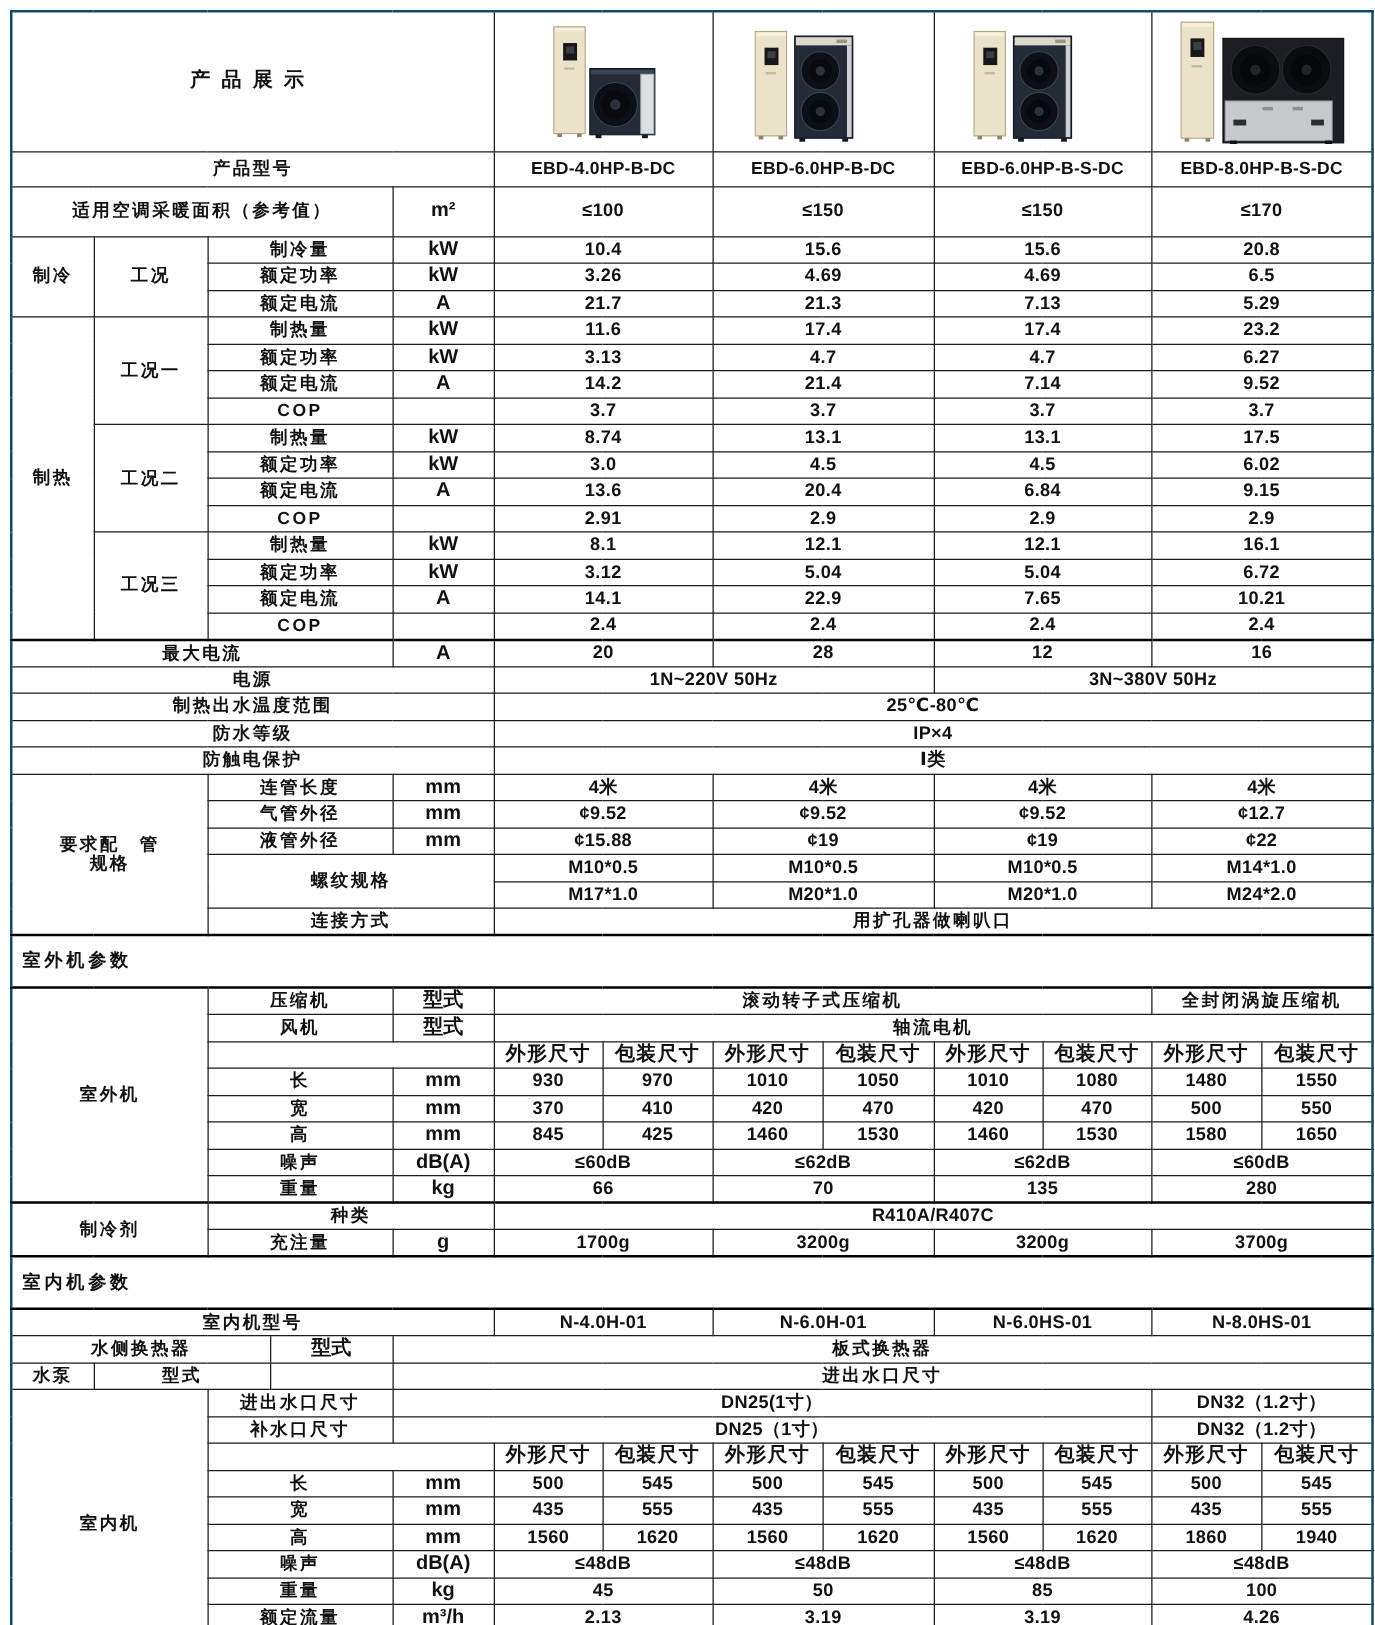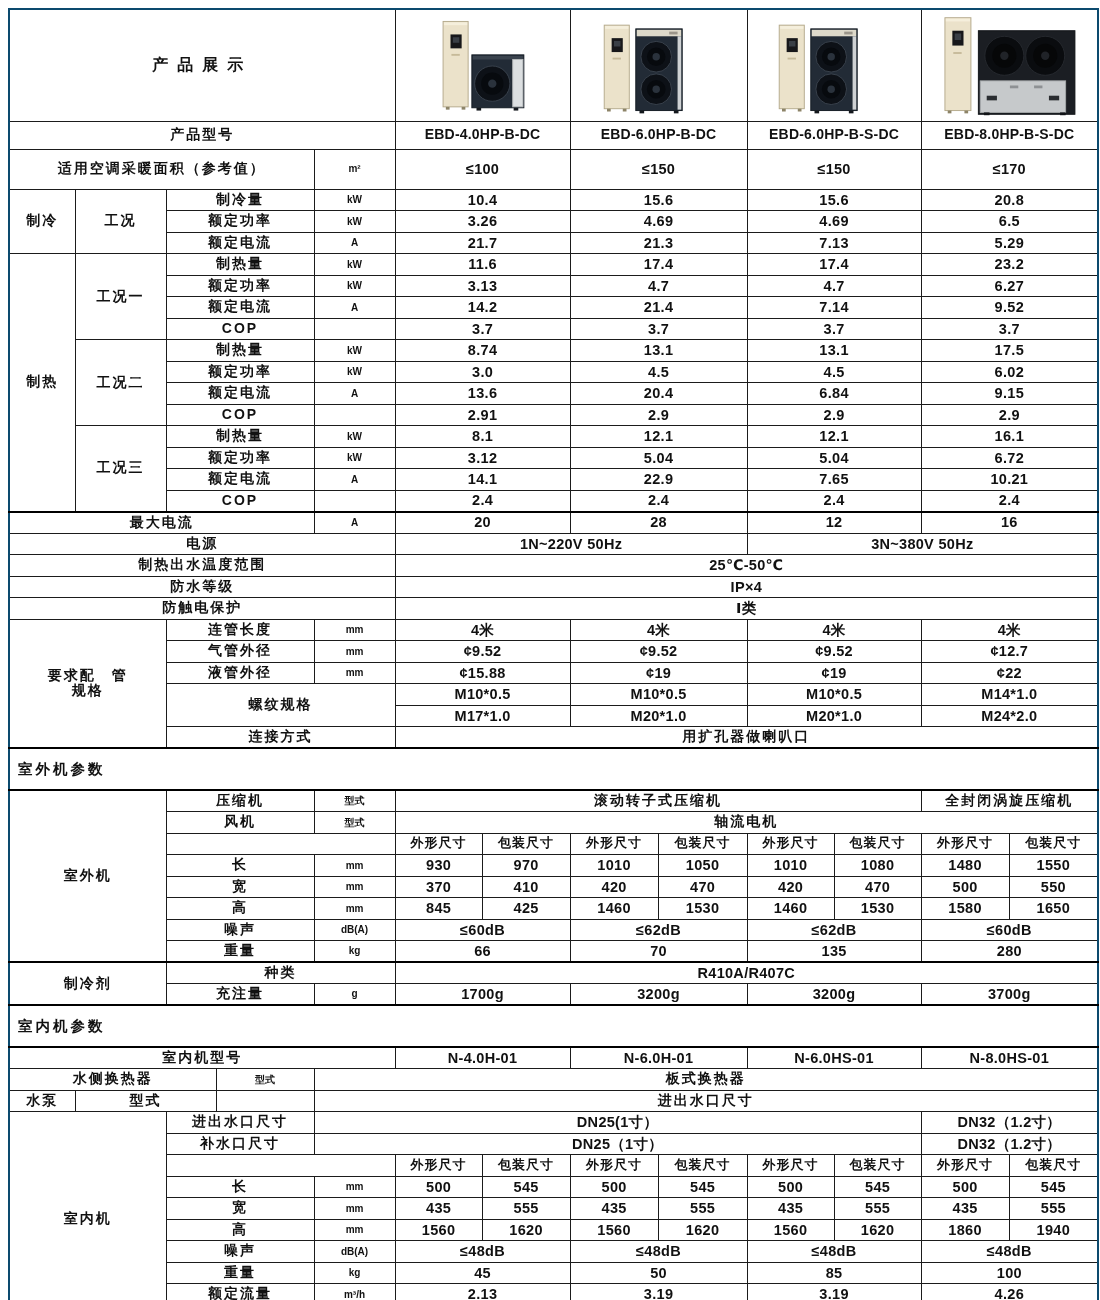--- a/index.html
+++ b/index.html
@@ -30,24 +30,24 @@
   }
   tr{height:21.5px;}
   tr.r1{height:112px;}
   tr.r2{height:28px;}
   tr.r3{height:40px;margin-left:47px;}
   tr.sec{height:42px;}
   tr.tt td{border-top:2px solid #000;}
   td.t{font-size:16px;letter-spacing:9px;}
   td.h{letter-spacing:2px;}
   td.s{text-align:left;padding-left:8px;letter-spacing:3px;font-size:14.5px;}
-  td.u{font-size:10px;}
+  td.u{font-size:16px;}
   td.v{font-size:14.5px;letter-spacing:0.3px;}
   td.m{font-size:14px;letter-spacing:0.2px;}
-  td.sh{font-size:13px;letter-spacing:1px;padding:0;}
+  td.sh{font-size:16px;letter-spacing:1px;padding:0;}
   svg.prod{display:block;margin:2px auto 0 auto;height:104px;width:162px;}
   .defs{position:absolute;width:0;height:0;overflow:hidden;}
 </style>
 </head>
 <body>
 
 <svg class="defs" aria-hidden="true">
   <defs>
     <symbol id="p1" viewBox="0 0 170 112">
       <rect x="42" y="8" width="27" height="92" fill="#ebe2ca" stroke="#b3a88a"></rect>
@@ -298,21 +298,21 @@
           <td colspan="2" class="v">12</td>
           <td colspan="2" class="v">16</td>
         </tr>
         <tr>
           <td colspan="5" class="h">电源</td>
           <td colspan="4" class="v">1N~220V 50Hz</td>
           <td colspan="4" class="v">3N~380V 50Hz</td>
         </tr>
         <tr>
           <td colspan="5" class="h">制热出水温度范围</td>
-          <td colspan="8" class="v">25℃-50℃</td>
+          <td colspan="8" class="v">25℃-80℃</td>
         </tr>
         <tr>
           <td colspan="5" class="h">防水等级</td>
           <td colspan="8" class="v">IP×4</td>
         </tr>
         <tr>
           <td colspan="5" class="h">防触电保护</td>
           <td colspan="8" class="v">Ⅰ类</td>
         </tr>
         <tr>

